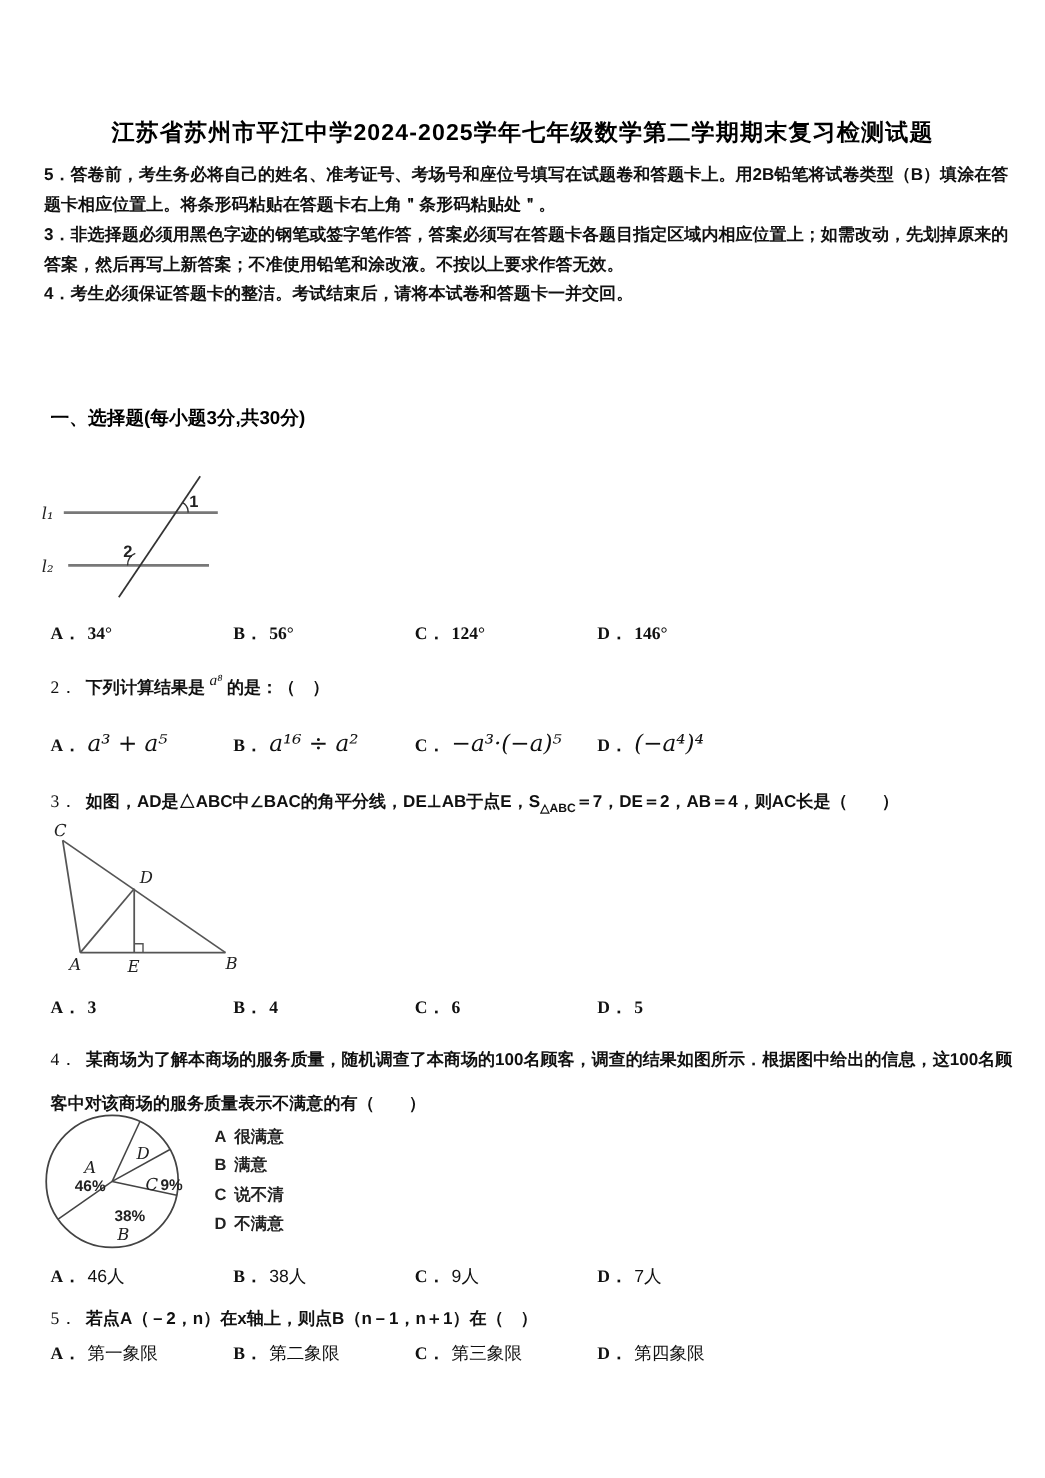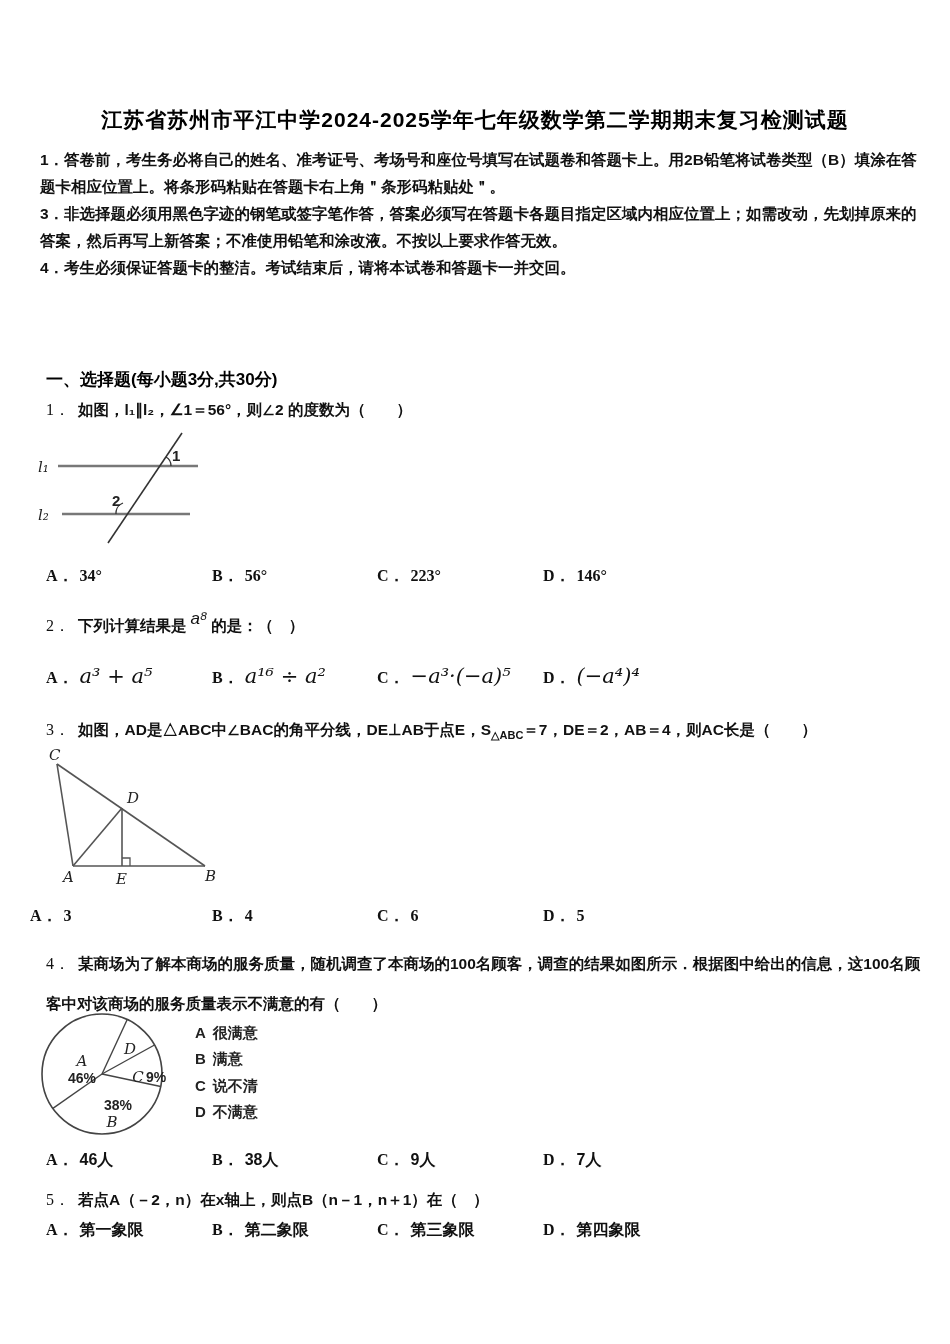--- a/index.html
+++ b/index.html
@@ -7,68 +7,65 @@
         font-family:"Liberation Sans",sans-serif;color:#111;}
   .title{position:absolute;top:106px;left:0;width:950px;text-align:center;margin:0;
          font-size:21px;font-weight:700;letter-spacing:1px;color:#000;}
   .notice{position:absolute;top:146px;left:40px;width:882px;font-size:15.5px;
           font-weight:600;line-height:27px;color:#111;}
   .notice p{margin:0;}
   .section{position:absolute;left:46px;top:368px;margin:0;font-size:17px;font-weight:700;color:#000;}
   .q{position:absolute;left:46px;width:884px;font-size:15.5px;line-height:27px;}
   .qnum{font-family:"Liberation Serif",serif;font-size:16px;font-weight:400;margin-right:8px;}
   .qstem{font-weight:600;}
-  .math{font-family:Liberation Sans, sans-serif;font-style:italic;font-weight:400;font-size:17px;}
+  .math{font-family:Liberation Serif, serif;font-style:italic;font-weight:400;font-size:14px;}
   .sup-math{position:relative;top:-7px;margin:0 4px;}
   .opts{position:absolute;left:0;width:950px;height:30px;}
   .opt{position:absolute;top:0;white-space:nowrap;font-size:16px;}
   .optlab{font-family:"Liberation Serif",serif;font-weight:700;margin-right:6px;}
   .optval{font-family:"Liberation Serif",serif;font-weight:700;}
-  .optval.cjk{font-family:"Liberation Sans",sans-serif;font-weight:700;text-align:center;}
+  .optval.cjk{font-family:"Liberation Sans",sans-serif;font-weight:400;text-align:center;}
   .optval.mathv{font-family:"DejaVu Serif",serif;font-style:italic;font-weight:400;font-size:21px;}
   .fig{position:absolute;}
   .fig text{font-family:"DejaVu Serif",serif;font-style:italic;font-size:15px;fill:#222;}
   .fig text.plain{font-style:normal;font-family:"Liberation Sans",sans-serif;font-weight:600;}
   .fig text.small{font-size:14px;}
 </style>
 </head>
 <body>
 
 <div class="page">
 
   <h1 class="title">江苏省苏州市平江中学2024-2025学年七年级数学第二学期期末复习检测试题</h1>
 
   <div class="notice">
-    <p>1．答卷前，考生务必将自己的姓名、准考证号、考场号和座位号填写在试题卷和答题卡上。用2B铅笔将试卷类型（B）填涂在答题卡相应位置上。将条形码粘贴在答题卡右上角＂条形码粘贴处＂。</p>
+    <p>5．答卷前，考生务必将自己的姓名、准考证号、考场号和座位号填写在试题卷和答题卡上。用2B铅笔将试卷类型（B）填涂在答题卡相应位置上。将条形码粘贴在答题卡右上角＂条形码粘贴处＂。</p>
     <p>3．非选择题必须用黑色字迹的钢笔或签字笔作答，答案必须写在答题卡各题目指定区域内相应位置上；如需改动，先划掉原来的答案，然后再写上新答案；不准使用铅笔和涂改液。不按以上要求作答无效。</p>
     <p>4．考生必须保证答题卡的整洁。考试结束后，请将本试卷和答题卡一并交回。</p>
   </div>
 
   <h2 class="section">一、选择题(每小题3分,共30分)</h2>
 
-  <div class="q" style="top:396px">
-    <span class="qnum">1．</span><span class="qstem">如图，l₁∥l₂，∠1＝56°，则∠2 的度数为（　　）</span>
-  </div>
 
   <svg class="fig" style="left:30px;top:428px" width="225" height="135" viewBox="0 0 225 135">
     <line x1="28" y1="38" x2="168" y2="38" stroke="#787878" stroke-width="2.5"></line>
     <line x1="32" y1="86" x2="160" y2="86" stroke="#787878" stroke-width="2.5"></line>
     <line x1="78" y1="115" x2="152" y2="5" stroke="#333" stroke-width="1.6"></line>
     <path d="M 136 29 A 10 10 0 0 1 141 38" fill="none" stroke="#333" stroke-width="1.3"></path>
     <path d="M 86 86 A 11 11 0 0 1 93 75" fill="none" stroke="#333" stroke-width="1.3"></path>
     <text x="8" y="44">l₁</text>
     <text x="8" y="92">l₂</text>
     <text class="plain" x="142" y="33">1</text>
     <text class="plain" x="82" y="78">2</text>
   </svg>
 
   <div class="opts" style="top:566px">
     <span class="opt" style="left:46px"><span class="optlab">A．</span><span class="optval">34°</span></span>
     <span class="opt" style="left:212px"><span class="optlab">B．</span><span class="optval">56°</span></span>
-    <span class="opt" style="left:377px"><span class="optlab">C．</span><span class="optval">223°</span></span>
+    <span class="opt" style="left:377px"><span class="optlab">C．</span><span class="optval">124°</span></span>
     <span class="opt" style="left:543px"><span class="optlab">D．</span><span class="optval">146°</span></span>
   </div>
 
   <div class="q" style="top:612px">
     <span class="qnum">2．</span><span class="qstem">下列计算结果是</span><span class="math sup-math">a⁸</span><span class="qstem">的是：（　）</span>
   </div>
 
   <div class="opts" style="top:664px">
     <span class="opt" style="left:46px"><span class="optlab">A．</span><span class="optval mathv">a³ + a⁵</span></span>
     <span class="opt" style="left:212px"><span class="optlab">B．</span><span class="optval mathv">a¹⁶ ÷ a²</span></span>
@@ -88,21 +85,21 @@
     <line x1="87" y1="60" x2="87" y2="118" stroke="#555" stroke-width="1.6"></line>
     <polyline points="87,110 95,110 95,118" fill="none" stroke="#555" stroke-width="1.3"></polyline>
     <text x="14" y="12">C</text>
     <text x="92" y="55">D</text>
     <text x="28" y="134">A</text>
     <text x="81" y="136">E</text>
     <text x="170" y="133">B</text>
   </svg>
 
   <div class="opts" style="top:906px">
-    <span class="opt" style="left:30px"><span class="optlab">A．</span><span class="optval">3</span></span>
+    <span class="opt" style="left:46px"><span class="optlab">A．</span><span class="optval">3</span></span>
     <span class="opt" style="left:212px"><span class="optlab">B．</span><span class="optval">4</span></span>
     <span class="opt" style="left:377px"><span class="optlab">C．</span><span class="optval">6</span></span>
     <span class="opt" style="left:543px"><span class="optlab">D．</span><span class="optval">5</span></span>
   </div>
 
   <div class="q" style="top:944px;line-height:40px">
     <span class="qnum">4．</span><span class="qstem">某商场为了解本商场的服务质量，随机调查了本商场的100名顾客，调查的结果如图所示．根据图中给出的信息，这100名顾客中对该商场的服务质量表示不满意的有（　　）</span>
   </div>
 
   <svg class="fig" style="left:40px;top:1008px" width="310" height="140" viewBox="0 0 310 140">

